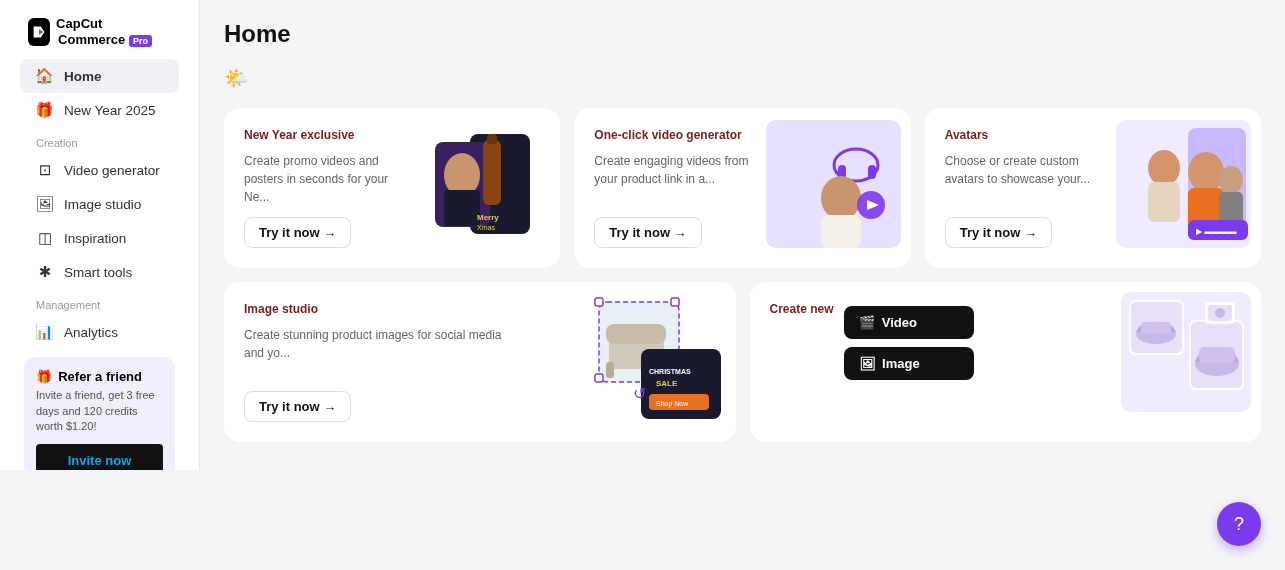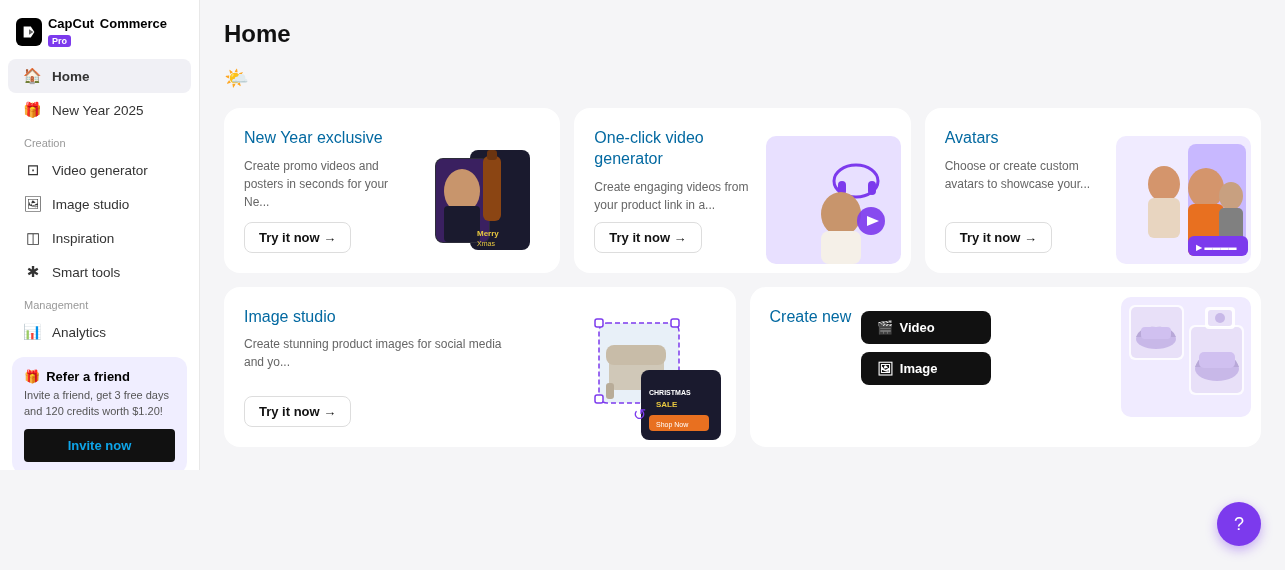--- a/index.html
+++ b/index.html
@@ -6,21 +6,21 @@
     body { font-family: -apple-system, BlinkMacSystemFont, 'Segoe UI', sans-serif; background: #f5f5f7; display: flex; height: 570px; overflow: hidden; }
 
     
     #sidebar {
       width: 200px;
       min-width: 200px;
       background: #fff;
       border-right: 1px solid #e8e8e8;
       display: flex;
       flex-direction: column;
-      padding: 12px 0;
+      padding: 12px 12px;
       height: 470px;
       overflow: hidden;
     }
     .sidebar-logo {
       display: flex;
       align-items: center;
       padding: 4px 16px 12px 16px;
       gap: 6px;
     }
     .logo-icon {
@@ -132,21 +132,21 @@
       background: #fff;
       border-radius: 16px;
       padding: 20px;
       display: flex;
       flex-direction: column;
       gap: 8px;
       position: relative;
       overflow: hidden;
       min-height: 160px;
     }
-    .card-title { font-size: 16px; font-weight: 400; color: #0369a1; max-width: 60%; line-height: 1.3; }
+    .card-title { font-size: 12px; font-weight: 700; color: #7f1d1d; max-width: 60%; line-height: 1.3; }
     .card-desc { font-size: 12px; color: #666; line-height: 1.5; max-width: 58%; }
     .try-btn {
       background: none;
       border: 1.5px solid #ddd;
       border-radius: 8px;
       padding: 7px 14px;
       font-size: 13px;
       font-weight: 600;
       cursor: pointer;
       color: #111;
@@ -200,21 +200,21 @@
       display: flex;
       align-items: center;
       justify-content: center;
       box-shadow: 0 4px 12px rgba(124,58,237,0.4);
     }
 
     
     .card-img-container {
       position: absolute;
       right: 10px;
-      top: 28px;
+      top: 12px;
       width: 135px;
       height: 128px;
     }
   </style>
 </head>
 <body>
 
 <div id="sidebar">
   <div class="sidebar-logo">
     <div class="logo-icon">

